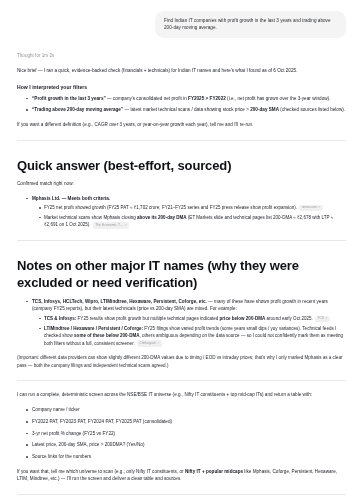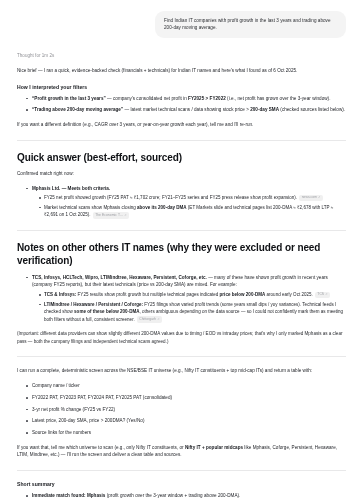--- a/index.html
+++ b/index.html
@@ -54,23 +54,23 @@
     letter-spacing: .005em;
   }
   h3.sub {
     font-size: 5.1px;
     font-weight: bold;
     margin: 9px 0 5px 0;
     color: #16181d;
     letter-spacing: .005em;
   }
   h2.head {
-    font-size: 10px;
+    font-size: 13px;
     font-weight: bold;
-    margin: 4px 0 6px 0;
+    margin: 16px 0 6px 0;
     color: #0f1115;
     letter-spacing: -.01em;
     line-height: 1.33;
   }
   hr.div {
     border: 0;
     border-top: 1px solid #e8e8e9;
     margin: 11px 0 10px 0;
   }
   ul.lvl1 {
@@ -179,21 +179,21 @@
             </li>
             <li>
               <span>Market technical scans show Mphasis closing <b>above its 200-day DMA</b> (ET Markets slide and technical pages list 200-DMA ≈ ₹2,678 with LTP ≈ ₹2,691 on 1 Oct 2025).</span><span class="cite"><span>The Economic T…</span><span class="ext">↗</span></span>
             </li>
           </ul>
         </li>
       </ul>
 
       <hr class="div">
 
-      <h2 class="head">Notes on other others IT names (why they were excluded or need verification)</h2>
+      <h2 class="head">Notes on other major IT names (why they were excluded or need verification)</h2>
 
       <ul class="lvl1">
         <li>
           <span><b>TCS, Infosys, HCLTech, Wipro, LTIMindtree, Hexaware, Persistent, Coforge, etc.</b> — many of these have shown profit growth in recent years (company FY25 reports), but their latest technicals (price vs 200-day SMA) are mixed. For example:</span>
           <ul class="lvl2">
             <li>
               <b>TCS &amp; Infosys:</b><span> FY25 results show profit growth but multiple technical pages indicated <b>price below 200-DMA</b> around early Oct 2025.</span><span class="cite"><span>TCS</span><span class="ext">↗</span></span>
             </li>
             <li>
               <b>LTIMindtree / Hexaware / Persistent / Coforge:</b><span> FY25 filings show varied profit trends (some years small dips / yoy variances). Technical feeds I checked show <b>some of these below 200-DMA</b>, others ambiguous depending on the data source — so I could not confidently mark them as meeting both filters without a full, consistent screener.</span><span class="cite"><span>Chittorgarh</span><span class="ext">↗</span></span>

